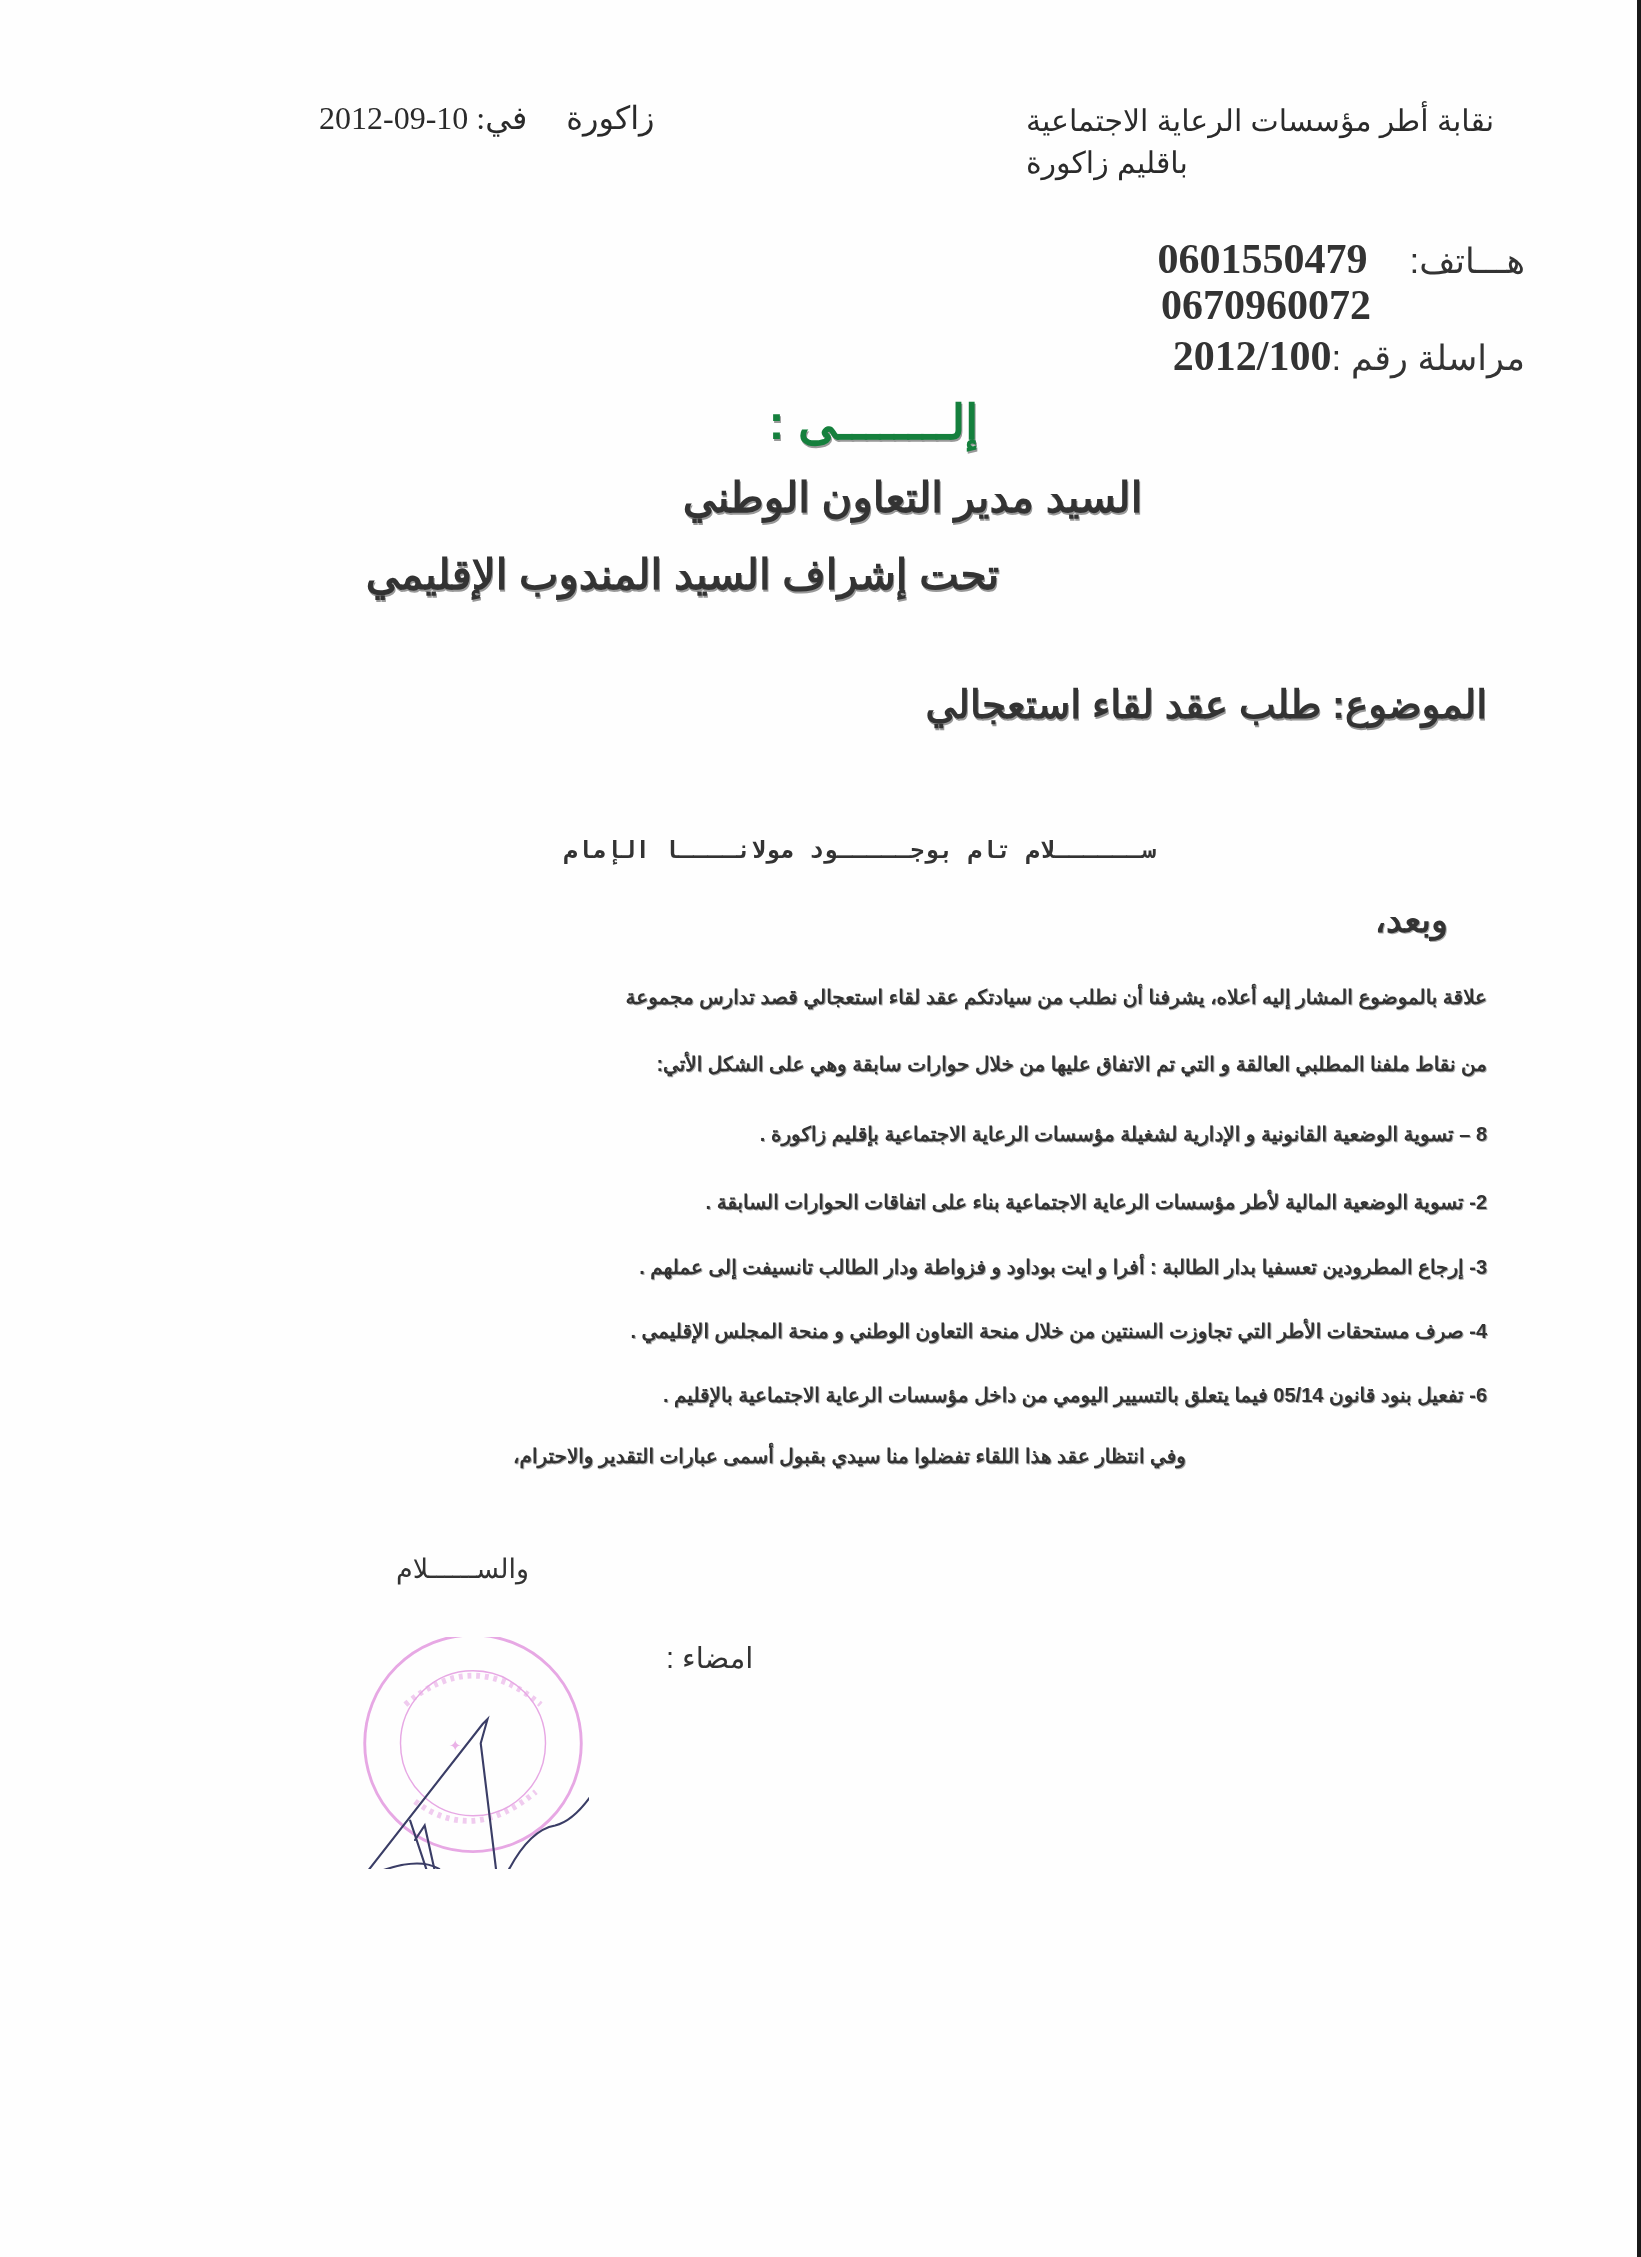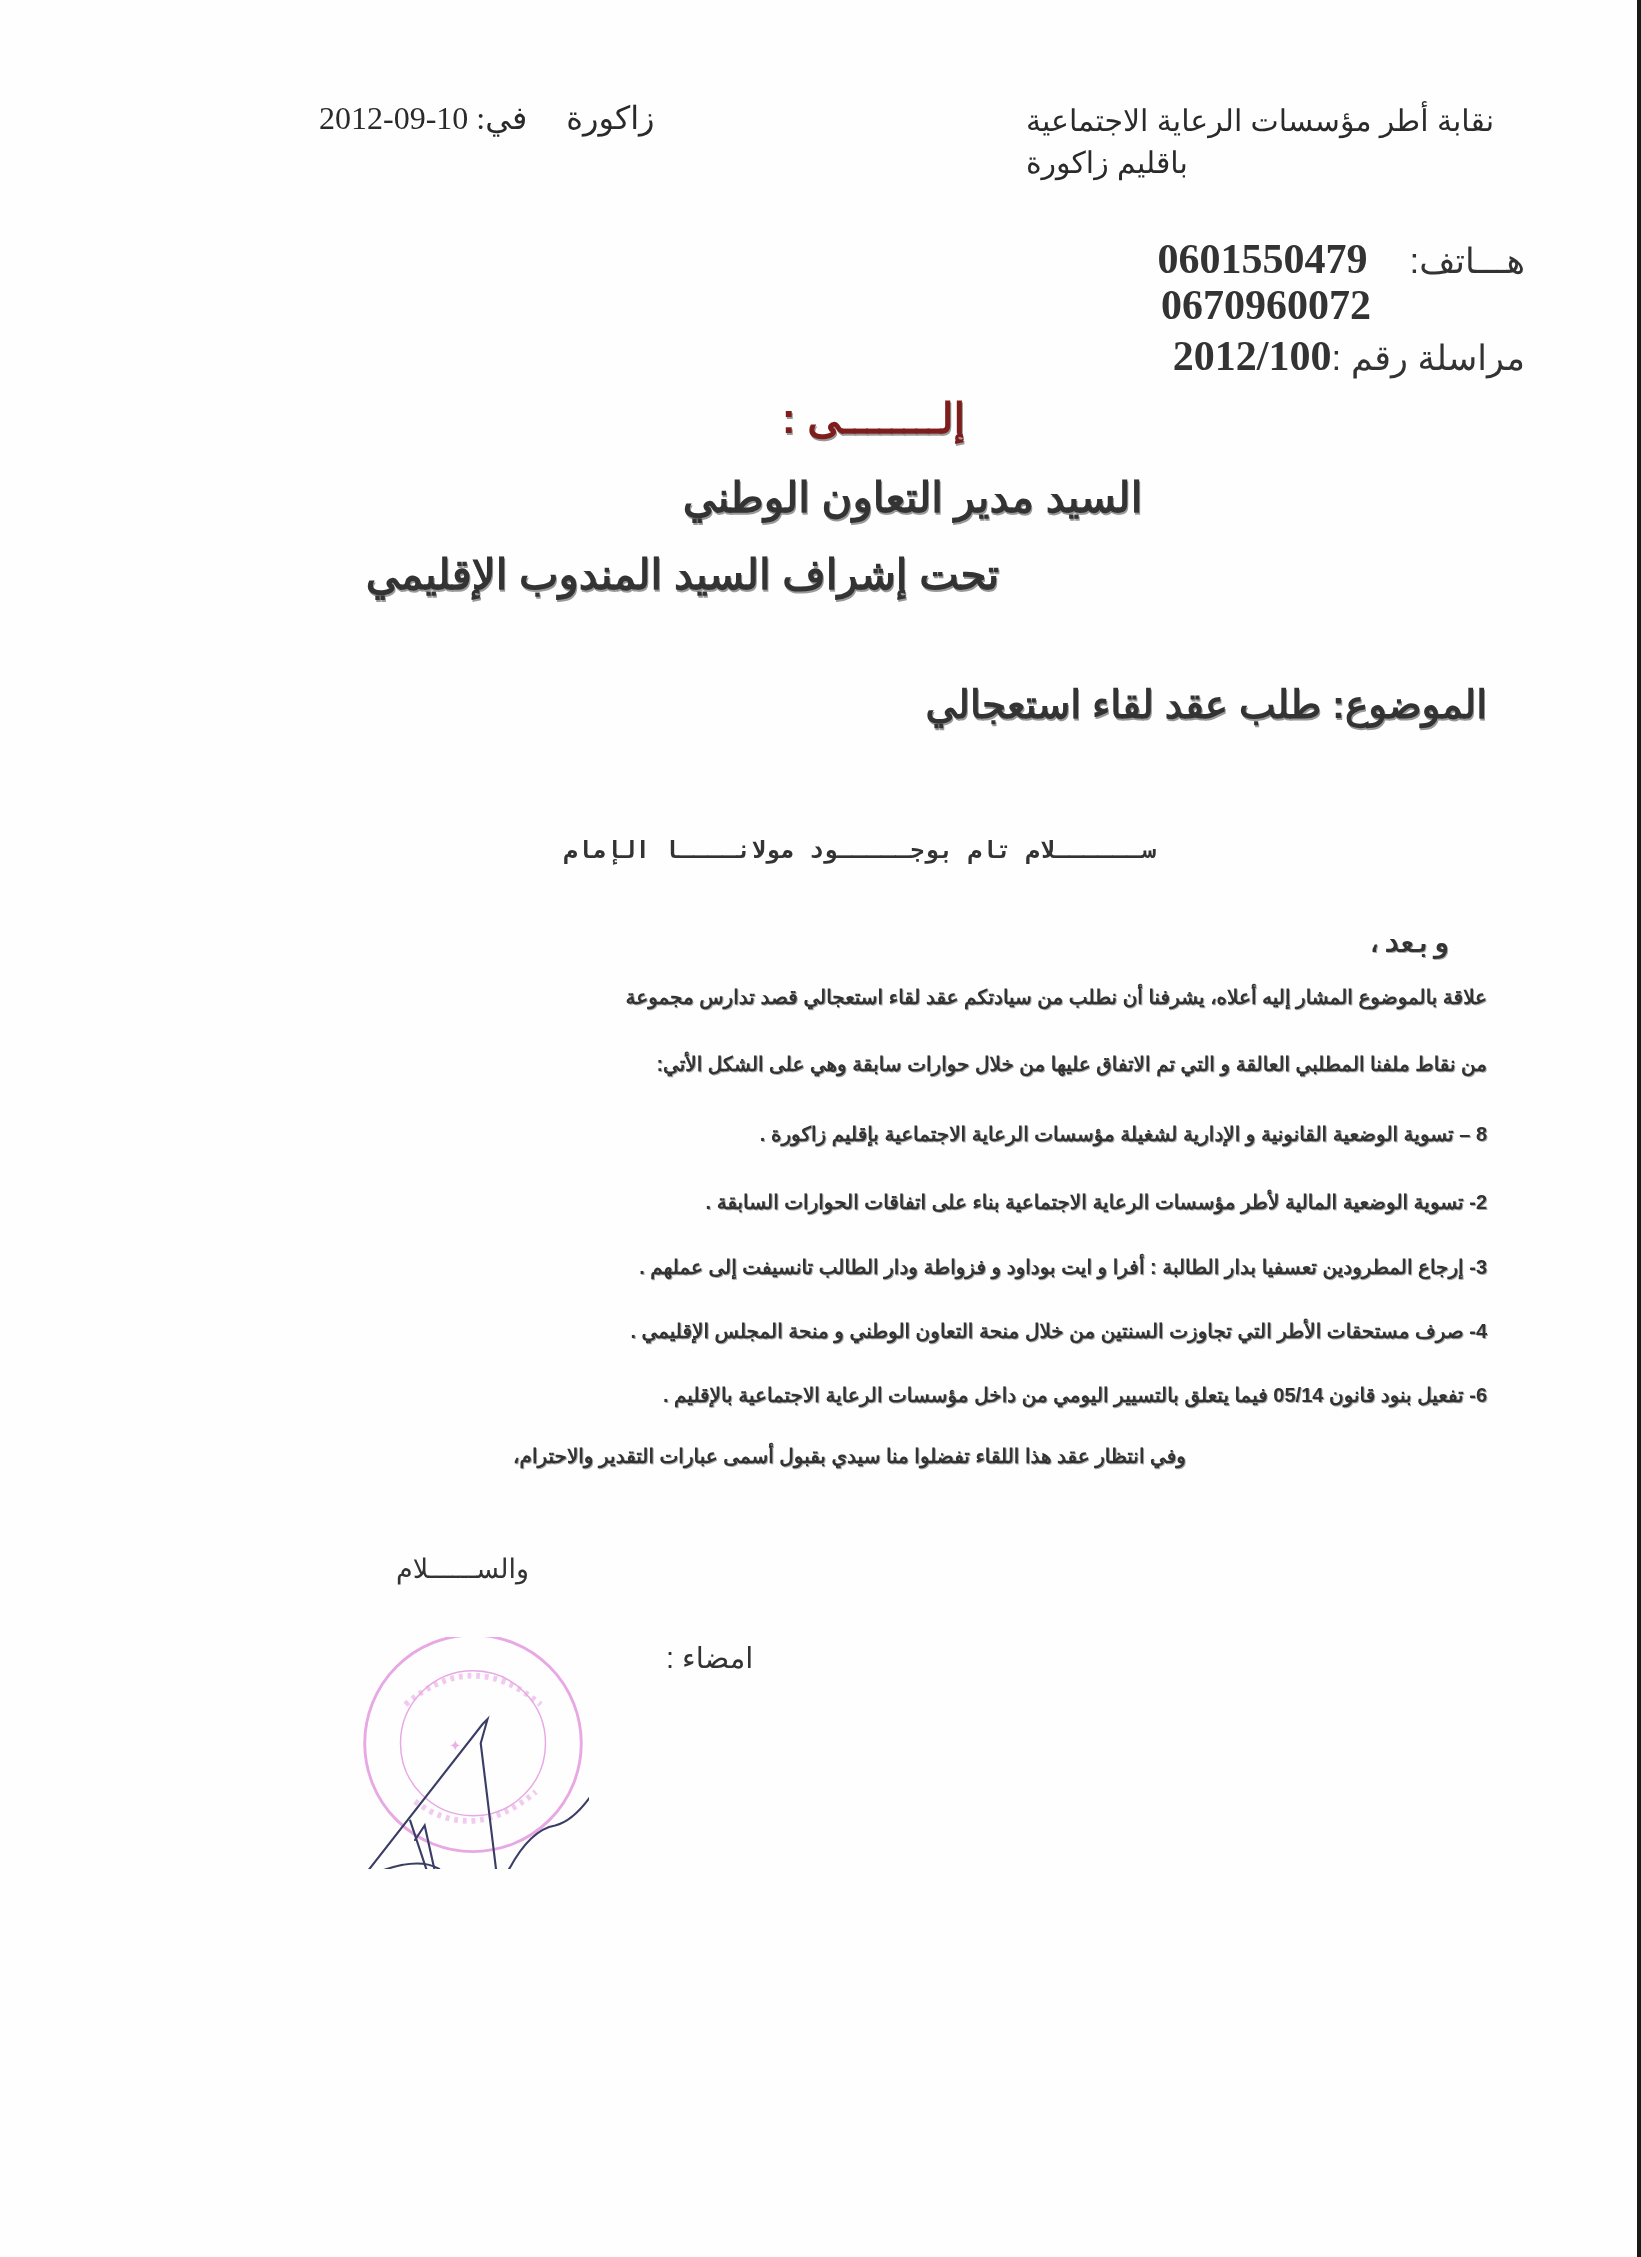--- a/index.html
+++ b/index.html
@@ -13,34 +13,34 @@
     .org .l2 { display: block; margin-right: 0; padding-right: 0; text-align: left; }
     .place-date { left: 319px; top: 99px; font-family: "Liberation Serif", serif; font-size: 32px; color: #2a2a2a; direction: rtl; }
     .place-date .gap { display: inline-block; width: 39px; }
 
     .contact { right: 116px; top: 230px; font-family: "Liberation Serif", serif; font-weight: bold; font-size: 42px; line-height: 46px; color: #333; }
     .contact .lbl { font-family: "Liberation Sans", sans-serif; font-weight: normal; font-size: 35px; }
     .phone1 { right: 116px; top: 236px; }
     .phone2 { right: 270px; top: 282px; }
     .ref { right: 116px; top: 333px; }
 
-    .to-heading { left: 0; width: 1641px; top: 394px; text-align: center; font-family: "Liberation Sans", sans-serif; font-weight: bold; font-size: 42px; color: #7f1d1d; text-shadow: 1px 1.9px 0 #999; padding-left: 0; }
+    .to-heading { left: 0; width: 1641px; top: 394px; text-align: center; font-family: "Liberation Sans", sans-serif; font-weight: bold; font-size: 48px; color: #15803d; text-shadow: 1px 1.9px 0 #999; padding-left: 0; }
     .to-heading span { display: inline-block; transform: translateX(53px); }
     .recipient1 { left: 0; width: 1641px; top: 473px; text-align: center; font-family: "Liberation Sans", sans-serif; font-weight: bold; font-size: 42px; color: #333; text-shadow: 1px 1.9px 0 #999; padding-left: 29px; }
     .recipient1 span { display: inline-block; transform: translateX(63px); }
     .recipient2 { left: 0; width: 1297px; top: 550px; text-align: center; font-family: "Liberation Sans", sans-serif; font-weight: bold; font-size: 42px; color: #333; text-shadow: 1px 1.9px 0 #999; }
     .recipient2 span { display: inline-block; transform: translateX(34px); }
 
     .subject { right: 154px; top: 682px; font-family: "Liberation Sans", sans-serif; font-weight: bold; font-size: 39px; color: #333; text-shadow: 1px 1.9px 0 #999; }
 
     .greeting { left: 0; width: 1641px; top: 836px; text-align: center; font-family: Liberation Mono, monospace; font-weight: bold; font-size: 24px; color: #333; letter-spacing: 1px; }
     .greeting span { display: inline-block; transform: translateX(39px); }
 
     .body-text { font-family: "Liberation Sans", sans-serif; font-weight: bold; font-size: 20px; color: #333; text-shadow: 1px 1.4px 0 #aaa; }
-    .wabaad { right: 193px; top: 927px; font-size: 27px; font-family: Liberation Mono, monospace; }
+    .wabaad { right: 193px; top: 900px; font-size: 35px; }
     .p1 { right: 154px; top: 985px; }
     .p2 { right: 154px; top: 1052px; }
     .item { right: 154px; }
     .item1 { top: 1122px; }
     .item2 { top: 1190px; }
     .item3 { top: 1255px; }
     .item4 { top: 1319px; }
     .item5 { top: 1383px; }
     .closing { left: 0; width: 1641px; top: 1444px; text-align: center; }
     .closing span { display: inline-block; transform: translateX(29px); }

